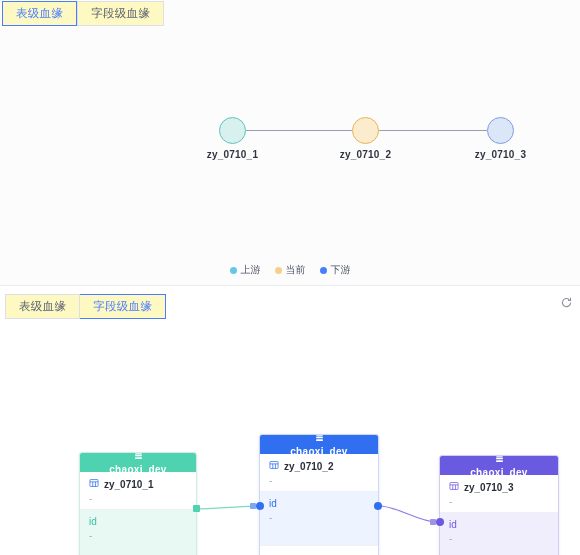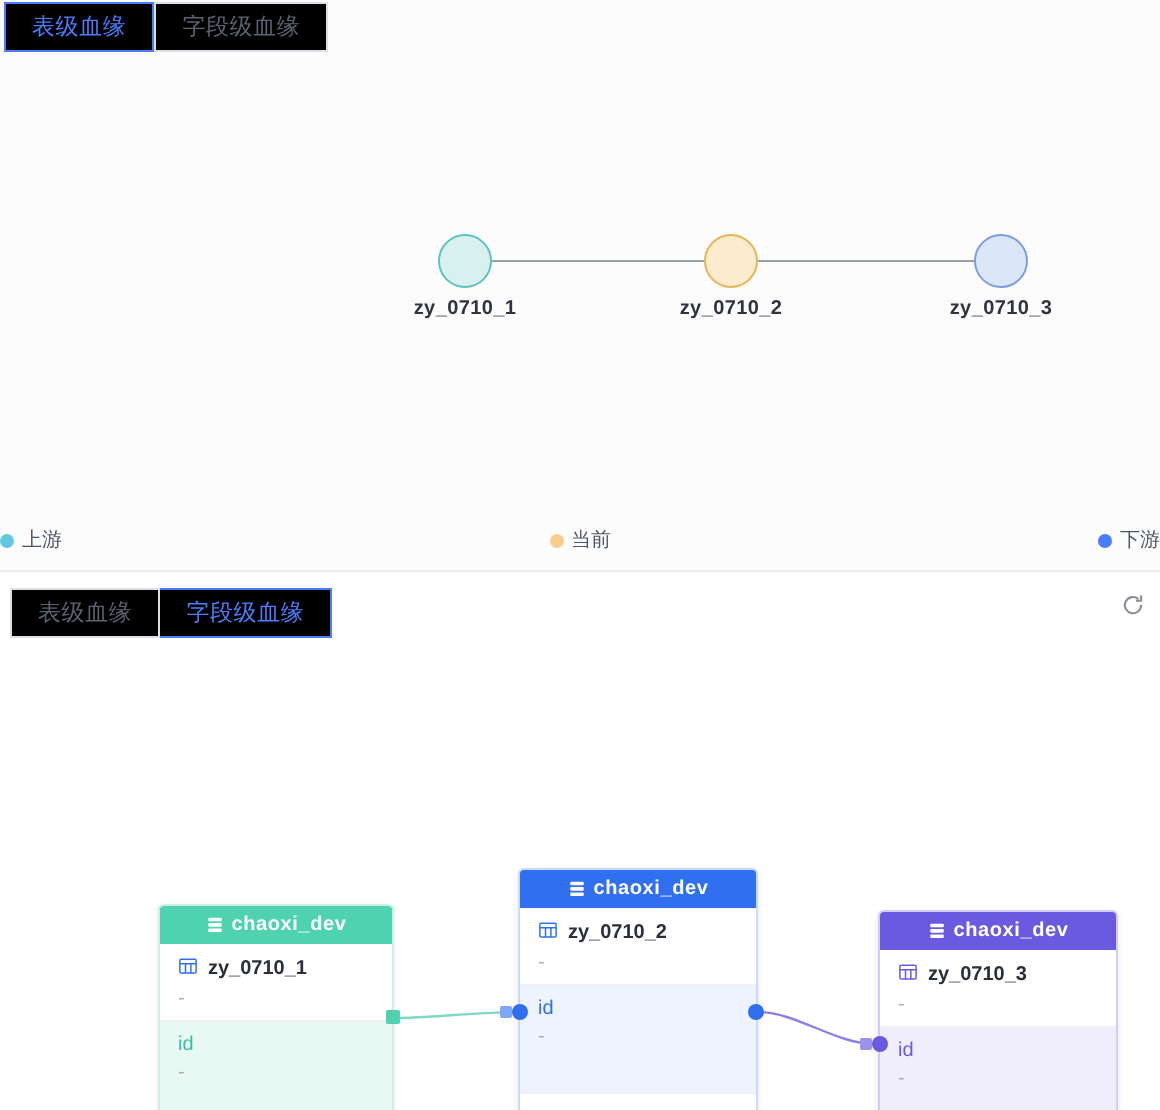--- a/index.html
+++ b/index.html
@@ -18,21 +18,21 @@
   }
 
   .tab-bar { position: absolute; display: flex; }
   #tabbar-top { left: 2px; top: 1px; }
 
   .tab {
     height: 25px;
     padding: 0 13px;
     display: flex; align-items: center; justify-content: center;
     font-size: 11.5px;
-    background: #000000;
+    background: #fef9c3;
     border: 1px solid #dcdfe6;
     color: #5a6270;
     letter-spacing: .3px;
     cursor: pointer;
     white-space: nowrap;
   }
   .tab + .tab { border-left: none; text-align: right; }
   .tab.active { color: #4a7dfc; border-color: #4a7dfc; position: relative; z-index: 2; }
   .tab.active + .tab { border-left: 1px solid #dcdfe6; }
 
@@ -60,21 +60,21 @@
     height: 1px;
     background: #9aa0ab;
     top: 90px;
   }
   #graph-edge-0 { left: 246px; width: 106px; }
   #graph-edge-1 { left: 379px; width: 108px; }
 
   
   #graph-legend {
     position: absolute; left: 0; right: 0; top: 263px;
-    display: flex; justify-content: space-between; align-items: center; gap: 14px;
+    display: flex; justify-content: center; align-items: center; gap: 14px;
   }
   .legend-item { display: flex; align-items: center; gap: 4px; }
   .legend-dot { width: 7px; height: 7px; border-radius: 50%; }
   .legend-text { font-size: 10px; color: #4e5667; }
 
   
   #panel-divider {
     position: absolute; left: 0; top: 285px; width: 580px; height: 1px;
     background: #e9ebef;
   }
@@ -106,20 +106,21 @@
     box-shadow: 0 1px 3px rgba(0,0,0,.10);
     overflow: hidden;
   }
   .table-card .card-header {
     height: 19px;
     display: flex; align-items: center; justify-content: center; gap: 4px;
     color: #ffffff;
     font-size: 10px;
     font-weight: bold;
     letter-spacing: .3px;
+    flex-direction: column;
   }
   .card-header .db-icon { display: flex; align-items: center; }
   .table-card .card-table-row {
     padding: 6px 9px 5px 9px;
     background: #ffffff;
   }
   .card-table-row .tbl-line {
     display: flex; align-items: center; gap: 5px;
     font-size: 10px; font-weight: bold; color: #2b2f3a;
   }

